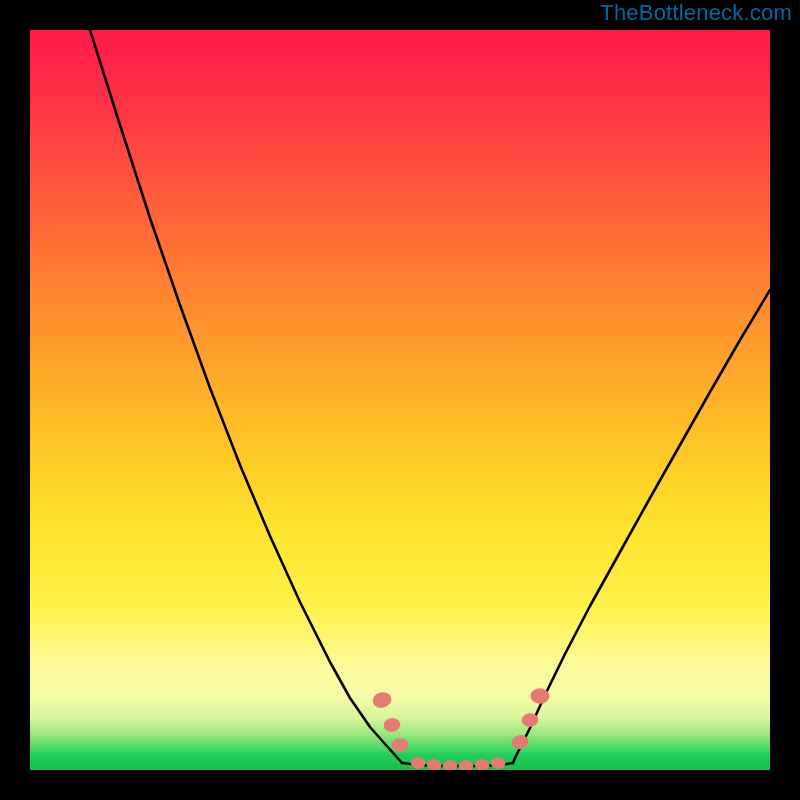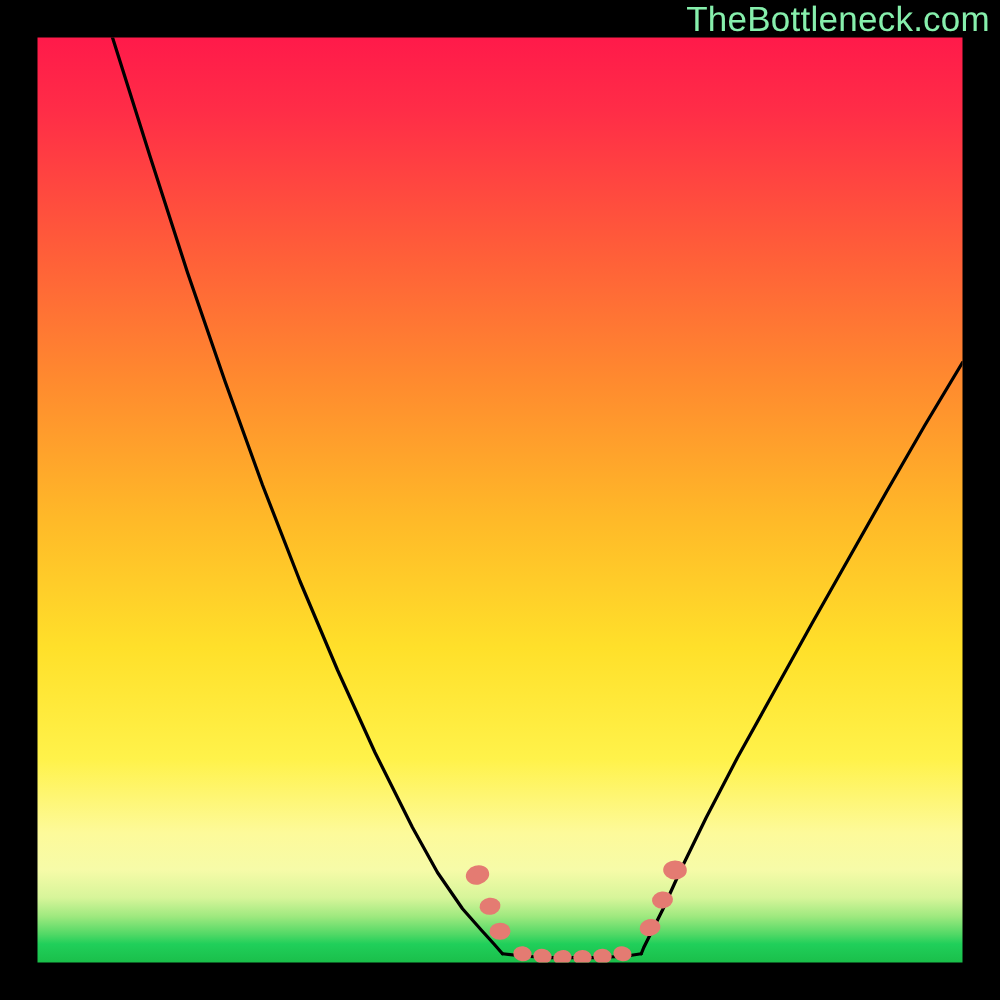--- a/index.html
+++ b/index.html
@@ -38,22 +38,22 @@
       #9fe97f 95%,
       #4fd865 97%,
       #20cf5a 98%,
       #1abf4a 100%
     );
   }
   .watermark {
     position: absolute;
     top: 0;
     right: 8px;
-    color: #86efac;
-    font-size: 28px;
+    color: #0369a1;
+    font-size: 22px;
     letter-spacing: 0.2px;
     user-select: none;
   }
   svg { position:absolute; left:0; top:0; }
 </style>
 </head>
 <body>
 
 <div class="frame">
   <div class="watermark">TheBottleneck.com</div>

